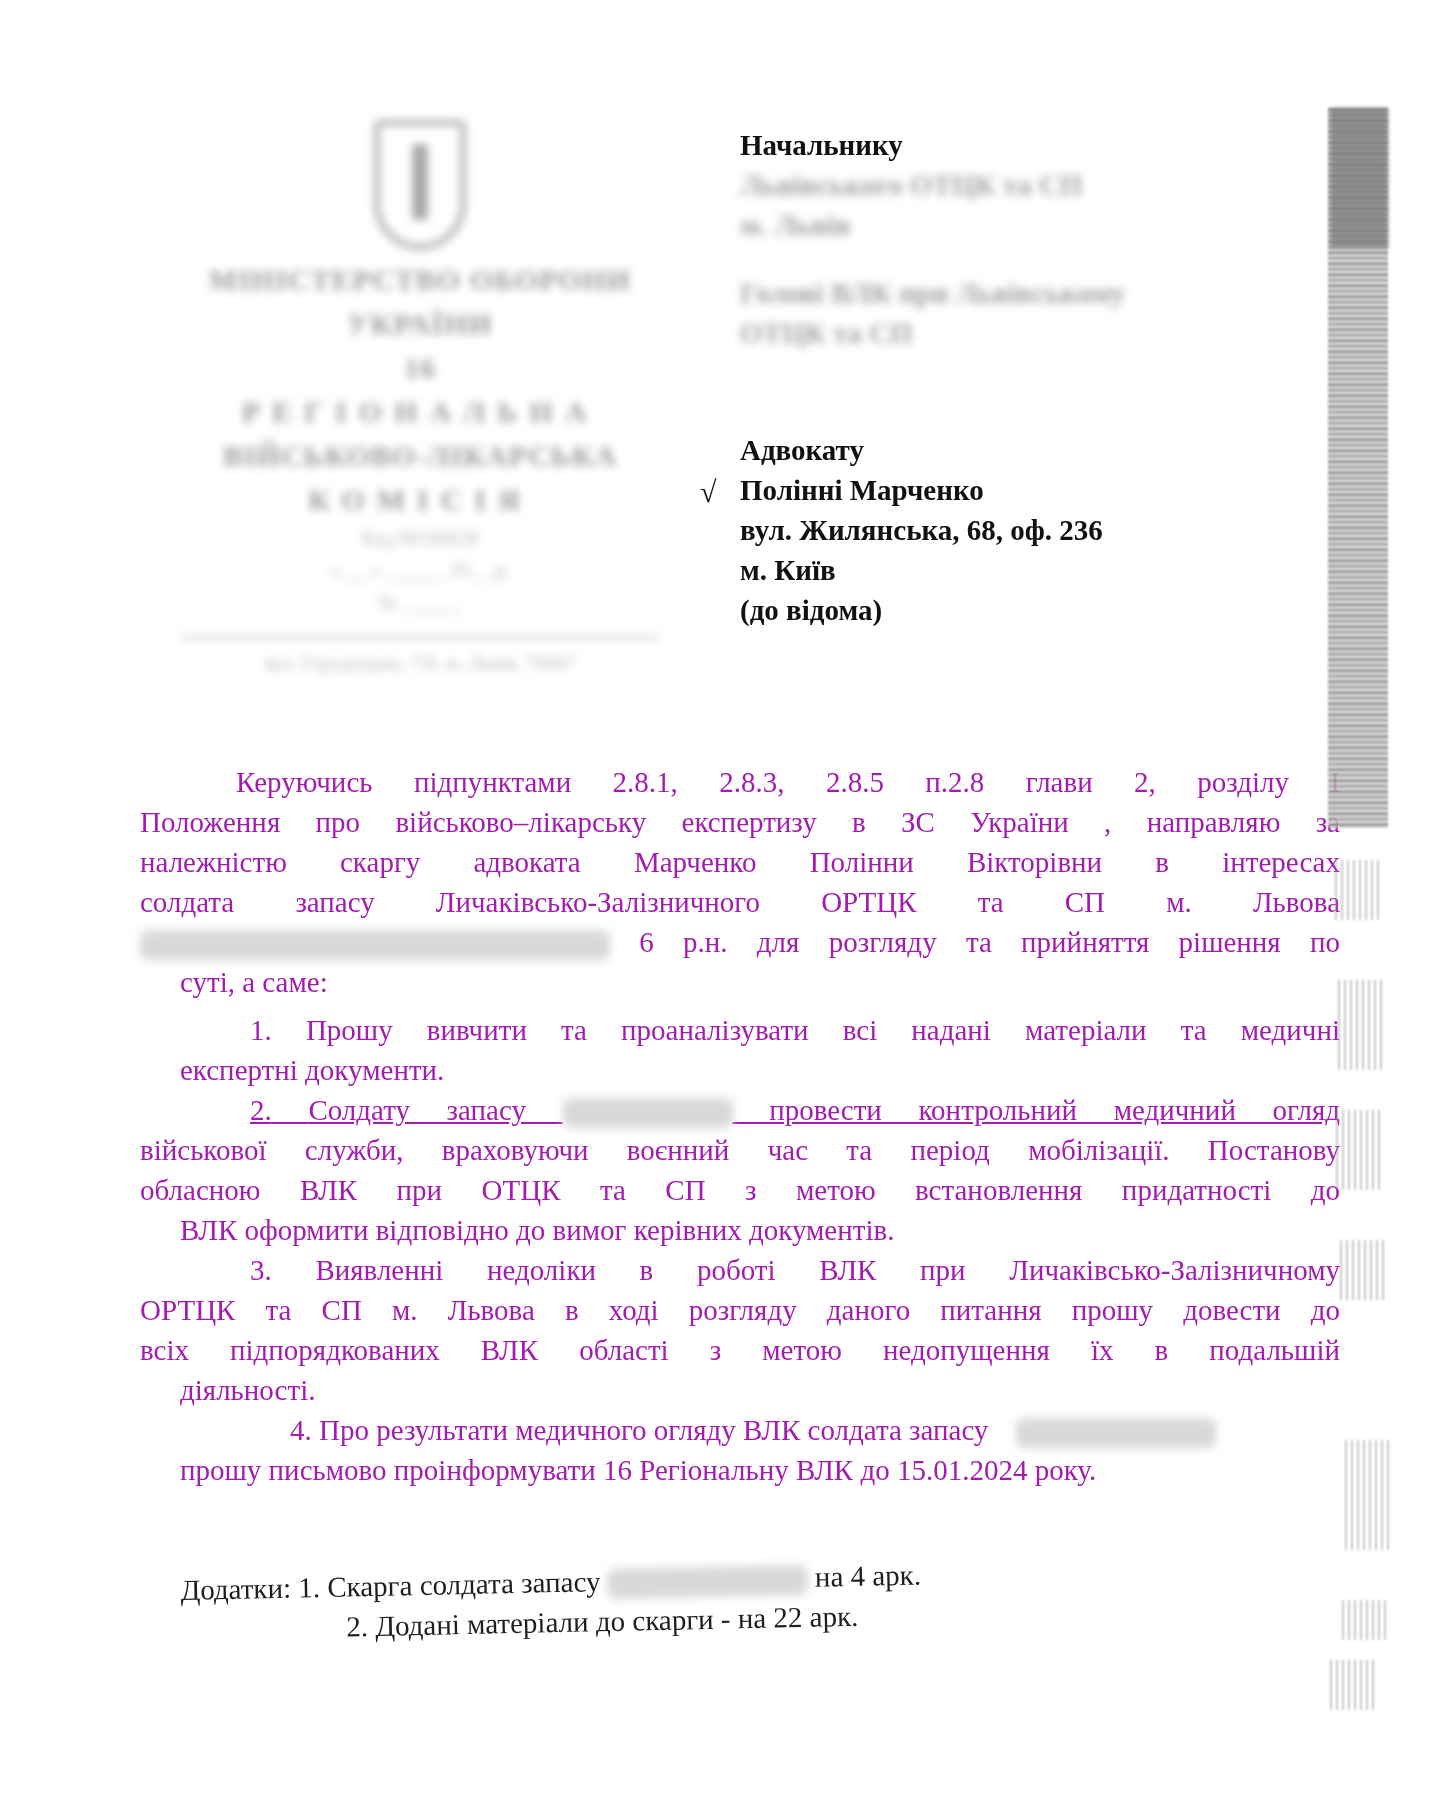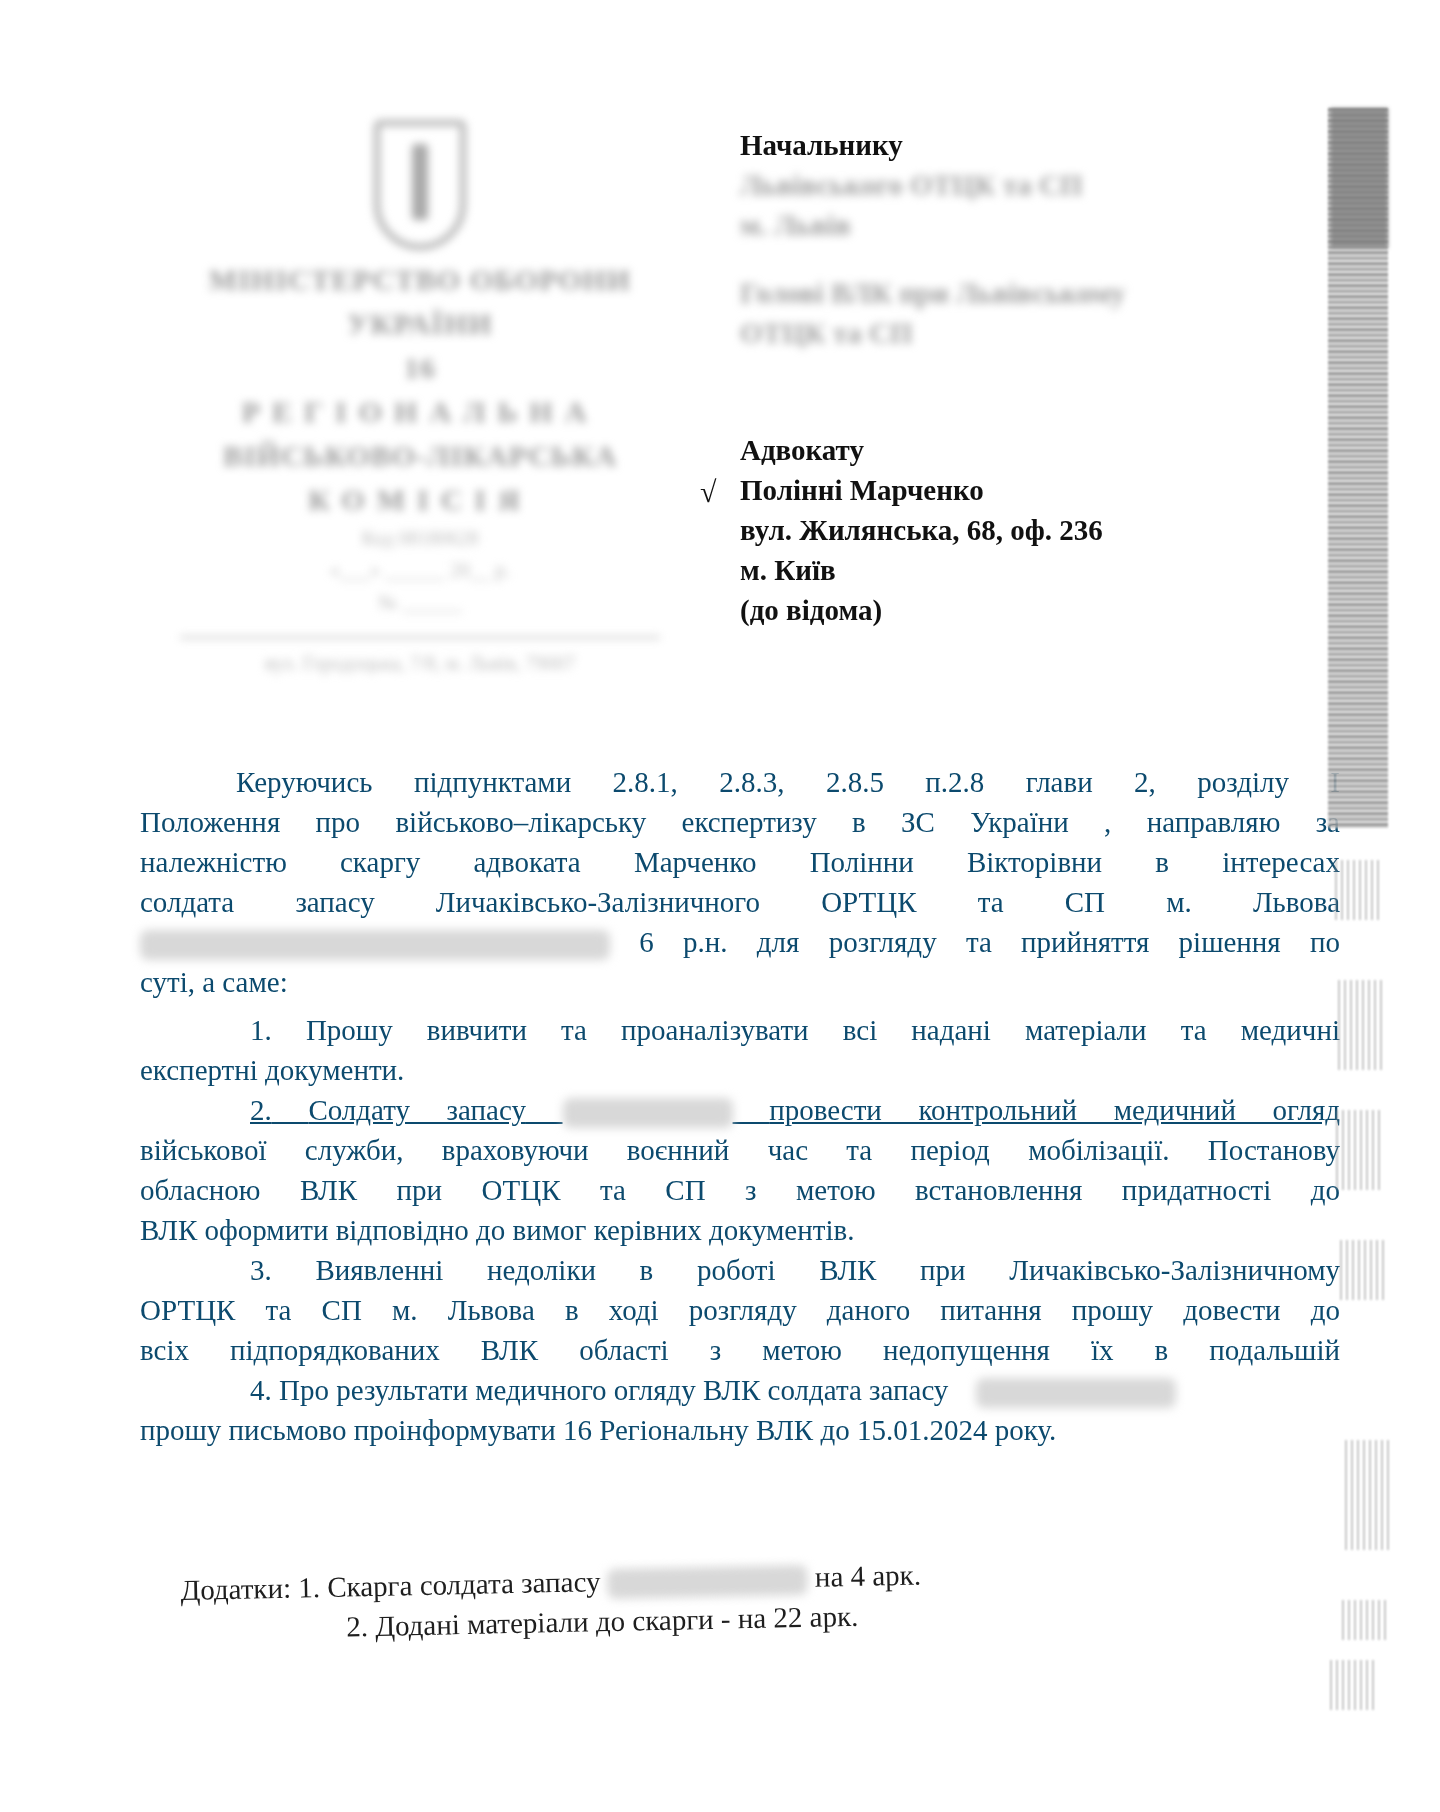--- a/index.html
+++ b/index.html
@@ -22,26 +22,26 @@
   
   .addr { position: absolute; left: 740px; font-weight: bold; font-size: 29px; line-height: 40px; color: #111; }
   .addr-1 { top: 125px; }
   .addr-blur { filter: blur(4px); color: #a0a0a0; }
   .addr-2 { top: 430px; }
   .check { position: absolute; left: -40px; top: 42px; font-weight: normal; font-size: 30px; }
   .gap { height: 28px; }
 
   
   .body { position: absolute; left: 140px; top: 762px; width: 1200px; font-size: 29px; line-height: 40px;
-          color: #0c4a6e; text-align: justify; }
+          color: #a21caf; text-align: justify; }
   .indent { text-indent: 96px; }
   .redact { display: inline-block; height: 30px; vertical-align: middle; background: #d8d8d8;
             filter: blur(5px); border-radius: 8px; }
   .line { display: block; text-align-last: justify; }
-  .last { text-align-last: left; }
+  .last { text-align-last: left; margin-left: 40px; }
 
   .attach { position: absolute; left: 180px; top: 1570px; font-size: 29px; line-height: 40px; color: #1e1e1e;
             transform: rotate(-1.2deg); transform-origin: left top; }
   .attach-2 { padding-left: 165px; }
 
   
   .scan-strip { position: absolute; left: 1328px; top: 108px; width: 60px; height: 720px;
     background: repeating-linear-gradient(180deg, #8d8d8d 0 3px, #c7c7c7 3px 6px, #9f9f9f 6px 9px, #e3e3e3 9px 11px);
     filter: blur(1.2px); opacity: 0.85; }
   .scan-strip-top { position: absolute; left: 1330px; top: 108px; width: 58px; height: 140px; background: #7a7a7a;
@@ -113,20 +113,21 @@
     <span class="line">військової служби, враховуючи воєнний час та період мобілізації. Постанову</span>
     <span class="line">обласною ВЛК при ОТЦК та СП з метою встановлення придатності до</span>
     <span class="line last">ВЛК оформити відповідно до вимог керівних документів.</span>
 
     <span class="line" style="padding-left:110px; box-sizing:border-box;">
       <span>3.</span>
       <span>Виявленні недоліки в роботі ВЛК при Личаківсько-Залізничному</span>
     </span>
     <span class="line">ОРТЦК та СП м. Львова в ході розгляду даного питання прошу довести до</span>
     <span class="line">всіх підпорядкованих ВЛК області з метою недопущення їх в подальшій</span>
+    <span class="line last">діяльності.</span>
 
     <span class="line last" style="padding-left:110px; box-sizing:border-box;">
       <span>4.</span>
       <span>Про результати медичного огляду ВЛК солдата запасу</span>
       <span class="redact" style="width:200px; margin-left:20px"></span>
     </span>
     <span class="line last">прошу письмово проінформувати 16 Регіональну ВЛК до 15.01.2024 року.</span>
   </div>
 
   <div class="attach">

